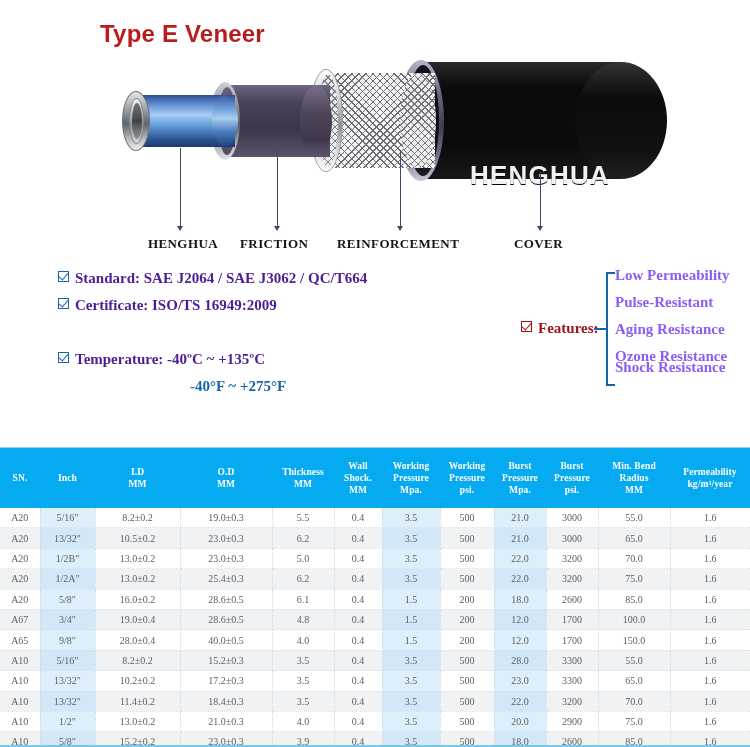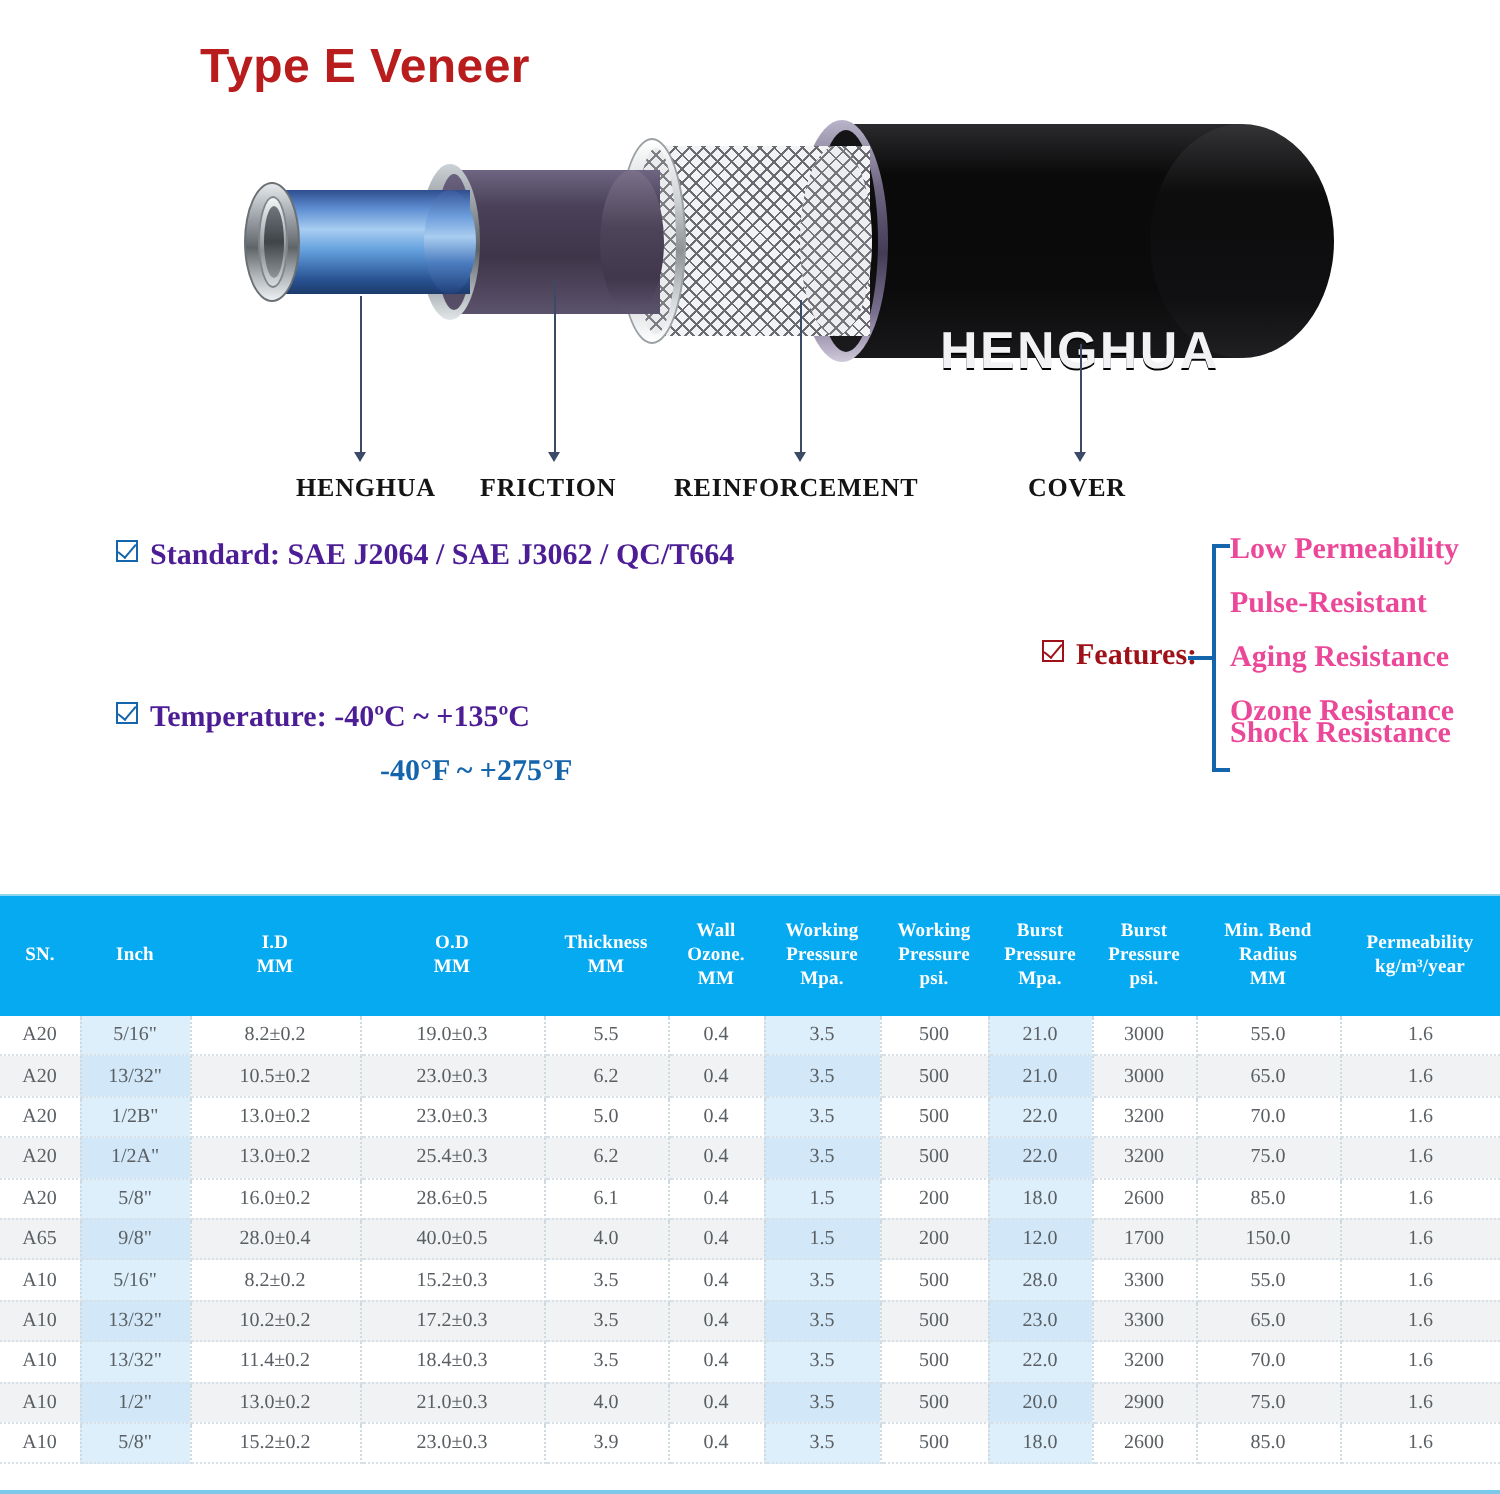--- a/index.html
+++ b/index.html
@@ -150,21 +150,21 @@
   .tline2{position:absolute;left:190px;color:#1565ad;font-weight:bold;font-size:15px;white-space:nowrap;}
 
   
   .feat-label{
     position:absolute;left:521px;top:320px;
     color:#9e1119;font-weight:bold;font-size:15px;white-space:nowrap;
     font-family:"Liberation Serif",serif;
   }
   .feat-item{
     position:absolute;left:615px;
-    color:#ec4899;font-weight:bold;font-size:15px;white-space:nowrap;
+    color:#8b5cf6;font-weight:bold;font-size:15px;white-space:nowrap;
     font-family:"Liberation Serif",serif;
   }
   .brk-v{position:absolute;left:606px;top:272px;width:2px;height:114px;background:#1565ad;}
   .brk-h{position:absolute;width:9px;height:2px;background:#1565ad;}
   .brk-stem{position:absolute;left:594px;top:328px;width:13px;height:2px;background:#1565ad;}
 
   
   .tbl{position:absolute;left:0;top:448px;width:750px;}
   table{border-collapse:collapse;width:750px;table-layout:fixed;
         font-family:"Liberation Serif",serif;}
@@ -231,20 +231,24 @@
   <div class="clabel" style="left:337px;top:236px;">REINFORCEMENT</div>
   <div class="clabel" style="left:514px;top:236px;">COVER</div>
 
   <div class="specs">
 
     <div class="spec-line" style="top:8px;">
       <span class="chk"></span><span>Standard:</span>
       <span>SAE J2064 / SAE J3062 / QC/T664</span>
     </div>
 
+    <div class="spec-line" style="top:35px;">
+      <span class="chk"></span><span>Certificate:</span>
+      <span>ISO/TS 16949:2009</span>
+    </div>
 
 
     <div class="spec-line" style="top:89px;">
       <span class="chk"></span><span>Temperature:</span>
       <span>-40ºC ~ +135ºC</span>
     </div>
 
     <div class="tline2" style="top:116px;">-40°F ~ +275°F</div>
   </div>
 
@@ -294,21 +298,21 @@
             <th>
               <div>O.D</div>
               <div>MM</div>
             </th>
             <th>
               <div>Thickness</div>
               <div>MM</div>
             </th>
             <th>
               <div>Wall</div>
-              <div>Ozone.</div>
+              <div>Shock.</div>
               <div>MM</div>
             </th>
             <th>
               <div>Working</div>
               <div>Pressure</div>
               <div>Mpa.</div>
             </th>
             <th>
               <div>Working</div>
               <div>Pressure</div>
@@ -400,20 +404,34 @@
             <td>6.1</td>
             <td>0.4</td>
             <td class="hl">1.5</td>
             <td>200</td>
             <td class="hl">18.0</td>
             <td>2600</td>
             <td>85.0</td>
             <td>1.6</td>
           </tr>
           <tr>
+            <td>A67</td>
+            <td class="hl">3/4"</td>
+            <td>19.0±0.4</td>
+            <td>28.6±0.5</td>
+            <td>4.8</td>
+            <td>0.4</td>
+            <td class="hl">1.5</td>
+            <td>200</td>
+            <td class="hl">12.0</td>
+            <td>1700</td>
+            <td>100.0</td>
+            <td>1.6</td>
+          </tr>
+          <tr>
             <td>A65</td>
             <td class="hl">9/8"</td>
             <td>28.0±0.4</td>
             <td>40.0±0.5</td>
             <td>4.0</td>
             <td>0.4</td>
             <td class="hl">1.5</td>
             <td>200</td>
             <td class="hl">12.0</td>
             <td>1700</td>

